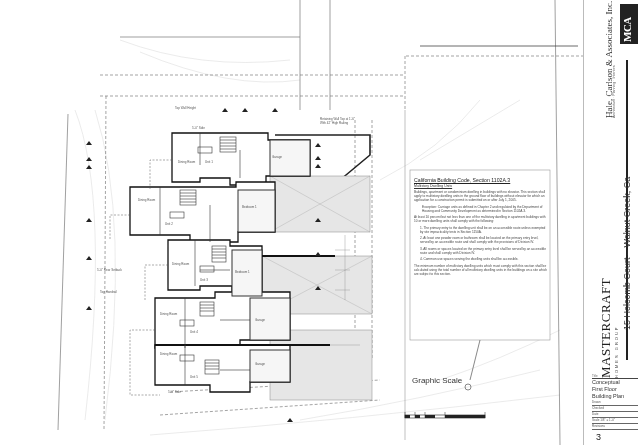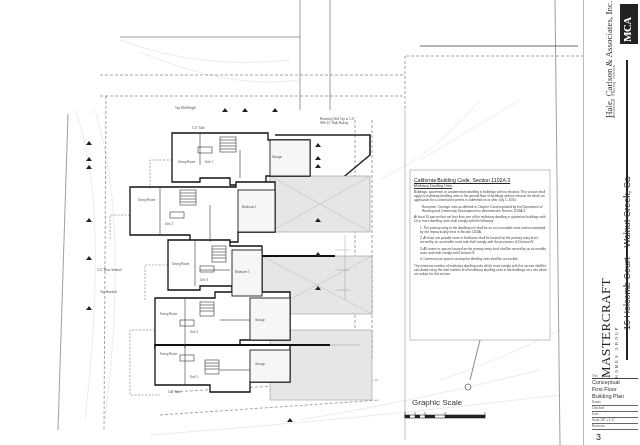--- a/index.html
+++ b/index.html
@@ -241,21 +241,21 @@
     <p>Buildings, apartment or condominium dwelling in buildings with no elevator. This section shall apply to multistory dwelling units in the ground floor of buildings without elevator for which an application for a construction permit is submitted on or after July 1, 2005.</p>
     <p style="padding-left:8px;">Exception: Carriage units as defined in Chapter 2 and regulated by the Department of Housing and Community Development as determined in Section 1102A.3.</p>
     <p>At least 10 percent but not less than one of the multistory dwelling in apartment buildings with 10 or more dwelling units shall comply with the following:</p>
     <p style="padding-left:6px;">1. The primary entry to the dwelling unit shall be on an accessible route unless exempted by site impracticality tests in Section 1150A.</p>
     <p style="padding-left:6px;">2. At least one powder room or bathroom shall be located on the primary entry level, served by an accessible route and shall comply with the provisions of Division IV.</p>
     <p style="padding-left:6px;">3. All rooms or spaces located on the primary entry level shall be served by an accessible route and shall comply with Division IV.</p>
     <p style="padding-left:6px;">4. Common use spaces serving the dwelling units shall be accessible.</p>
     <p>The minimum number of multistory dwelling units which must comply with this section shall be calculated using the total number of all multistory dwelling units in the buildings on a site which are subject to this section.</p>
   </div>
 
-  <div class="scale" style="top:398px;">
+  <div class="scale" style="top:376px;">
     <div class="t">Graphic Scale</div>
   </div>
 
   <div class="titleblock"></div>
   <div class="logo">
       <span>MCA</span>
     </div>
   <div class="vtext firm">Hale, Carlson &amp; Associates, Inc.</div>
   <div class="vtext firm-sub">Architecture · Planning · Interiors</div>
   <div class="brandline"></div>

